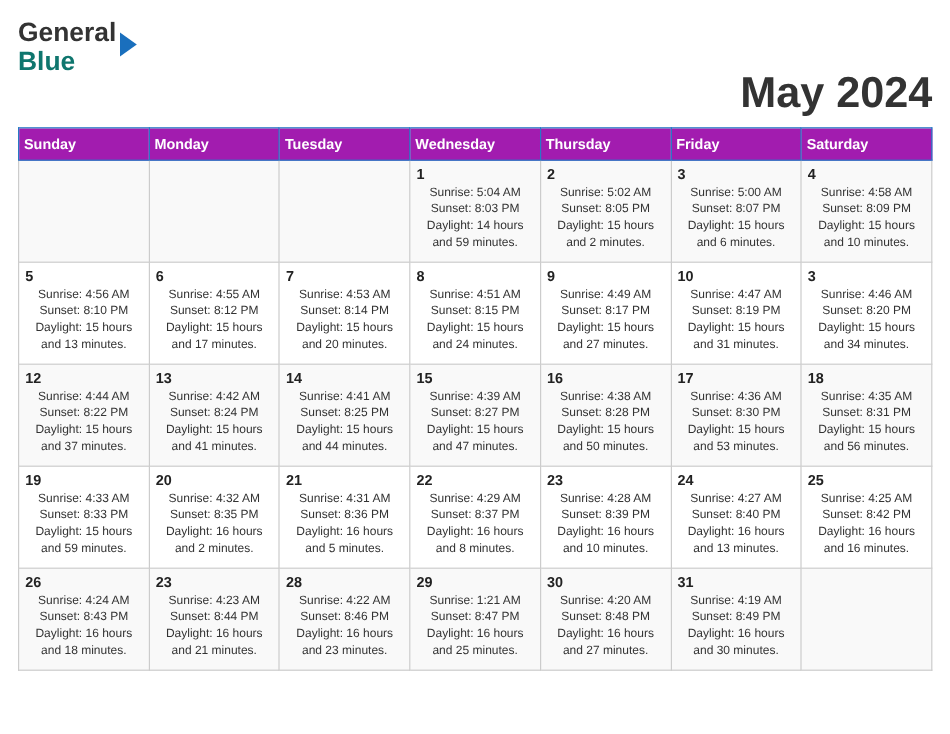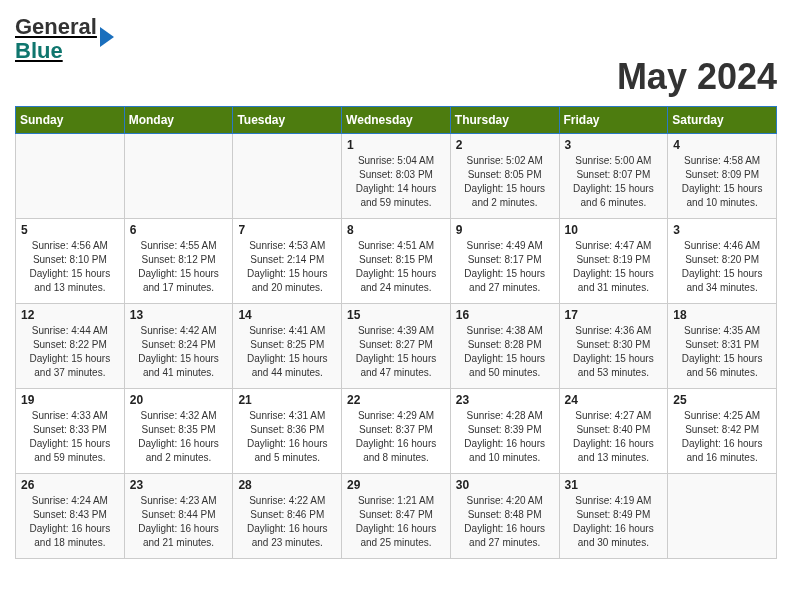--- a/index.html
+++ b/index.html
@@ -13,21 +13,20 @@
     .header {
       display: flex;
       justify-content: space-between;
       align-items: flex-start;
       margin-bottom: 8px;
     }
     .logo {
       display: flex;
       align-items: center;
       margin-top: 5px;
-      text-decoration: underline;
     }
     .logo-text {
       font-size: 22px;
       font-weight: bold;
       line-height: 1.1;
     }
     .logo-text .general { color: #333; }
     .logo-text .blue { color: #0f766e; }
     .logo-arrow {
       width: 0;
@@ -50,21 +49,21 @@
     .subtitle {
       font-size: 14px;
       color: #555;
     }
     table {
       width: 100%;
       border-collapse: collapse;
       table-layout: fixed;
     }
     thead tr th {
-      background-color: #4d7c0f;
+      background-color: #a21caf;
       color: #fff;
       font-size: 12px;
       font-weight: bold;
       padding: 6px 4px;
       text-align: left;
       border: 1px solid #2979c5;
     }
     tbody tr td {
       border: 1px solid #ccc;
       vertical-align: top;
@@ -165,21 +164,21 @@
         <td>
           <div class="day-number">6</div>
           <div class="day-info">Sunrise: 4:55 AM
 Sunset: 8:12 PM
 Daylight: 15 hours
 and 17 minutes.</div>
         </td>
         <td>
           <div class="day-number">7</div>
           <div class="day-info">Sunrise: 4:53 AM
-Sunset: 2:14 PM
+Sunset: 8:14 PM
 Daylight: 15 hours
 and 20 minutes.</div>
         </td>
         <td>
           <div class="day-number">8</div>
           <div class="day-info">Sunrise: 4:51 AM
 Sunset: 8:15 PM
 Daylight: 15 hours
 and 24 minutes.</div>
         </td>

